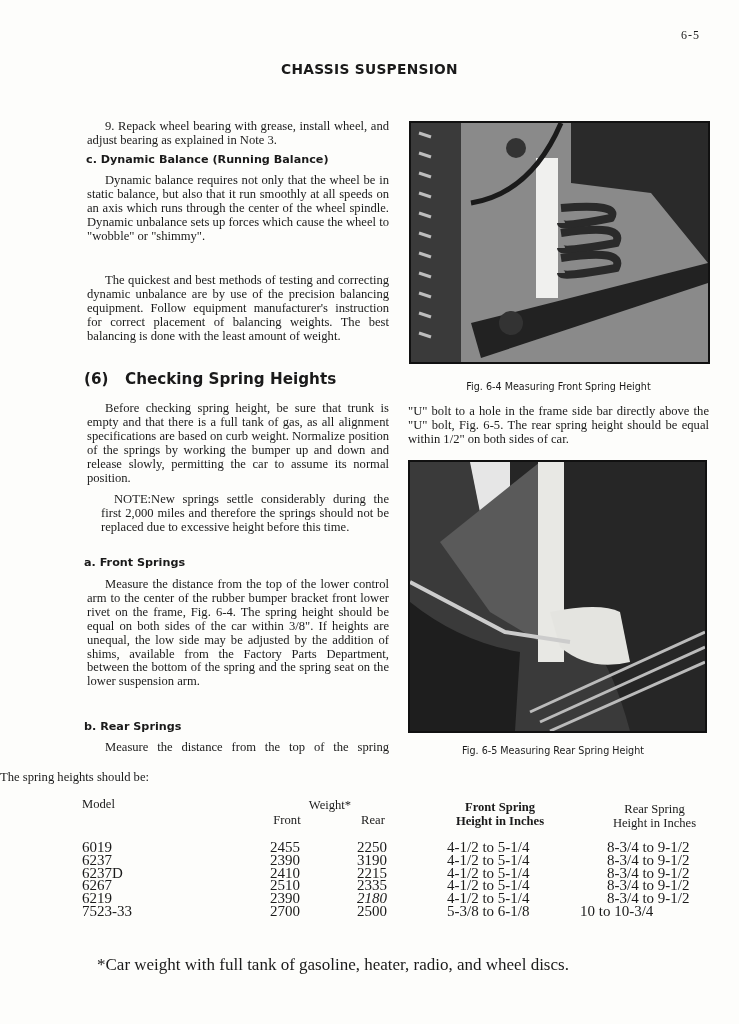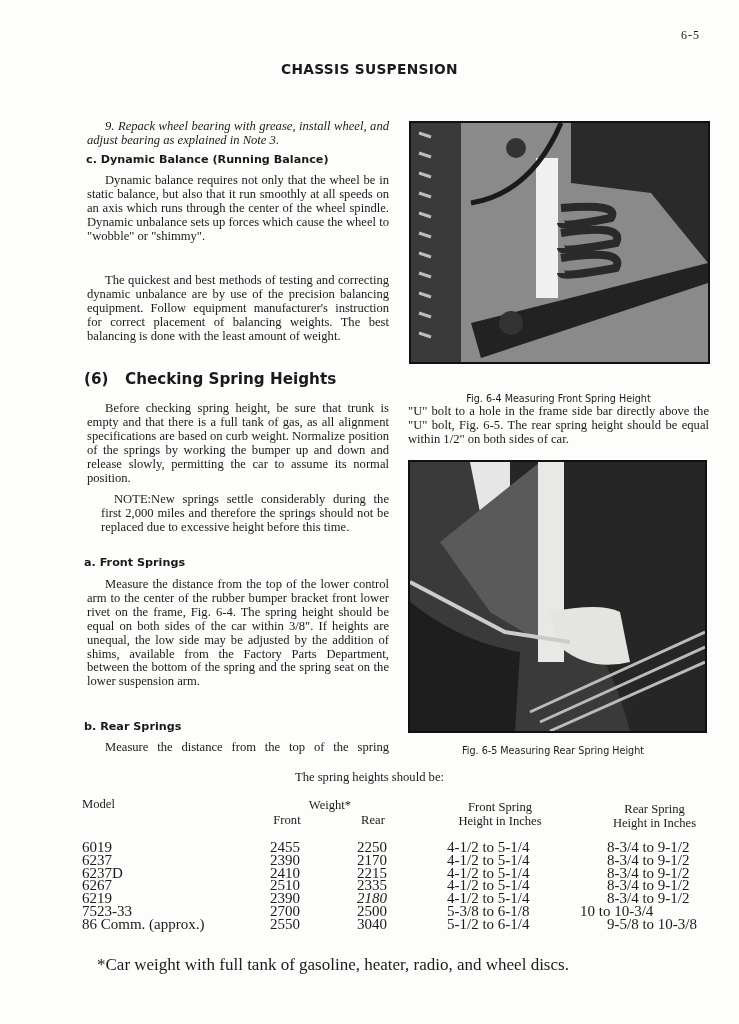--- a/index.html
+++ b/index.html
@@ -13,32 +13,32 @@
   .para.indent { text-indent:18px; }
   .col-left { left:87px; width:302px; }
   .col-right { left:408px; width:301px; }
   .sub-head { font-family:"DejaVu Sans", sans-serif; font-weight:bold; font-size:11.2px; }
   .sec-head { font-family:"DejaVu Sans", sans-serif; font-weight:bold; font-size:15.2px; }
   .sec-head .num { display:inline-block; width:41px; }
   .caption { font-family:"DejaVu Sans", sans-serif; font-size:9.6px; text-align:center; }
   .note { left:101px; width:288px; font-size:12.6px; line-height:13.9px; text-align:justify; }
   .note .note-label { }
   .photo { border:2px solid #111; box-sizing:border-box; overflow:hidden; background:#555; }
-  .tbl-caption { left:0; width:739px; top:770px; text-align:center; font-size:12.6px; }
+  .tbl-caption { left:0; width:739px; top:770px; font-size:12.6px; }
   .th { font-size:12.6px; line-height:14px; text-align:center; }
   .cell { font-size:15px; line-height:12.8px; }
   .footnote { left:97px; top:955px; font-size:17px; }
 </style>
 </head>
 <body>
 
 <div class="abs page-num">6-5</div>
 <div class="abs title">CHASSIS SUSPENSION</div>
 
-<div class="abs para indent col-left" style="top:120px;font-style:italic;">9. Repack wheel bearing with grease, install wheel, and adjust bearing as explained in Note 3.</div>
+<div class="abs para indent col-left" style="top:120px;">9. Repack wheel bearing with grease, install wheel, and adjust bearing as explained in Note 3.</div>
 
 <div class="abs sub-head" style="left:86px; top:153px;">c. Dynamic Balance (Running Balance)</div>
 <div class="abs para indent col-left" style="top:174px;">Dynamic balance requires not only that the wheel be in static balance, but also that it run smoothly at all speeds on an axis which runs through the center of the wheel spindle. Dynamic unbalance sets up forces which cause the wheel to "wobble" or "shimmy".</div>
 <div class="abs para indent col-left" style="top:274px;">The quickest and best methods of testing and correcting dynamic unbalance are by use of the precision balancing equipment. Follow equipment manufacturer's instruction for correct placement of balancing weights. The best balancing is done with the least amount of weight.</div>
 
 <div class="abs sec-head" style="left:84px; top:370px;">
   <span class="num">(6)</span><span>Checking Spring Heights</span>
 </div>
 <div class="abs para indent col-left" style="top:402px;">Before checking spring height, be sure that trunk is empty and that there is a full tank of gas, as all alignment specifications are based on curb weight. Normalize position of the springs by working the bumper up and down and release slowly, permitting the car to assume its normal position.</div>
 <div class="abs note" style="top:493px;">
@@ -74,21 +74,21 @@
       <path d="M150 85 Q210 80 200 95 Q150 105 150 100"></path>
       <path d="M150 110 Q215 100 205 120 Q150 130 150 125"></path>
       <path d="M150 135 Q215 125 205 145 Q150 155 150 150"></path>
     </g>
     <path d="M60 200 L297 140 L297 160 L70 235 Z" fill="#222"></path>
     <circle cx="100" cy="200" r="12" fill="#333"></circle>
     <circle cx="105" cy="25" r="10" fill="#333"></circle>
     <path d="M60 80 Q120 70 150 0" stroke="#1a1a1a" stroke-width="5" fill="none"></path>
   </svg>
 </div>
-<div class="abs caption" style="left:408px; top:393px; width:301px;text-align:center;">Fig. 6-4  Measuring Front Spring Height</div>
+<div class="abs caption" style="left:408px; top:381px; width:301px;text-align:center;">Fig. 6-4  Measuring Front Spring Height</div>
 
 <div class="abs para col-right" style="top:405px;">"U" bolt to a hole in the frame side bar directly above the "U" bolt, Fig. 6-5. The rear spring height should be equal within 1/2" on both sides of car.</div>
 
 <div class="abs photo" style="left:408px; top:460px; width:299px; height:273px;" title="Photo: hand holding ruler measuring rear leaf spring height to frame">
   <svg width="295" height="269" viewBox="0 0 295 269">
     <rect width="295" height="269" fill="#3a3a3a"></rect>
     <path d="M60 0 L130 0 L70 50 Z" fill="#e6e6e6"></path>
     <path d="M100 0 L295 0 L295 269 L220 269 Q180 120 100 160 Z" fill="#262626"></path>
     <path d="M30 80 L130 0 L130 180 L80 150 Z" fill="#5a5a5a"></path>
     <rect x="128" y="0" width="26" height="200" fill="#e8e8e4"></rect>
@@ -103,41 +103,41 @@
   </svg>
 </div>
 <div class="abs caption" style="left:408px; top:745px; width:290px;">Fig. 6-5  Measuring Rear Spring Height</div>
 
 <div class="abs tbl-caption">The spring heights should be:</div>
 
 <div class="abs th" style="left:82px; top:797px; text-align:left;">Model</div>
 <div class="abs th" style="left:290px; top:798px; width:80px;">Weight*</div>
 <div class="abs th" style="left:260px; top:813px; width:54px;">Front</div>
 <div class="abs th" style="left:350px; top:813px; width:46px;">Rear</div>
-<div class="abs th" style="left:435px; top:800px; width:130px;">
+<div class="abs th" style="left:435px; top:800px; width:130px;font-weight:bold;">
   <div>Front Spring</div>
   <div>Height in Inches</div>
 </div>
 <div class="abs th" style="left:592px; top:802px; width:125px;">
   <div>Rear Spring</div>
   <div>Height in Inches</div>
 </div>
 
 <div class="abs" style="left:82px; top:841px; width:640px;">
   <div style="position:relative; height:12.8px;">
     <span class="abs cell" style="left:0;">6019</span>
     <span class="abs cell" style="left:188px;">2455</span>
     <span class="abs cell" style="left:275px;">2250</span>
     <span class="abs cell" style="left:365px;">4-1/2 to 5-1/4</span>
     <span class="abs cell" style="left:525px;">8-3/4 to 9-1/2</span>
   </div>
   <div style="position:relative; height:12.8px;">
     <span class="abs cell" style="left:0;">6237</span>
     <span class="abs cell" style="left:188px;">2390</span>
-    <span class="abs cell" style="left:275px;">2170</span>
+    <span class="abs cell" style="left:275px;">3190</span>
     <span class="abs cell" style="left:365px;">4-1/2 to 5-1/4</span>
     <span class="abs cell" style="left:525px;">8-3/4 to 9-1/2</span>
   </div>
   <div style="position:relative; height:12.8px;">
     <span class="abs cell" style="left:0;">6237D</span>
     <span class="abs cell" style="left:188px;">2410</span>
     <span class="abs cell" style="left:275px;">2215</span>
     <span class="abs cell" style="left:365px;">4-1/2 to 5-1/4</span>
     <span class="abs cell" style="left:525px;">8-3/4 to 9-1/2</span>
   </div>
@@ -155,22 +155,15 @@
     <span class="abs cell" style="left:365px;">4-1/2 to 5-1/4</span>
     <span class="abs cell" style="left:525px;">8-3/4 to 9-1/2</span>
   </div>
   <div style="position:relative; height:12.8px;">
     <span class="abs cell" style="left:0;">7523-33</span>
     <span class="abs cell" style="left:188px;">2700</span>
     <span class="abs cell" style="left:275px;">2500</span>
     <span class="abs cell" style="left:365px;">5-3/8 to 6-1/8</span>
     <span class="abs cell" style="left:498px;text-align:center;">10 to 10-3/4</span>
   </div>
-  <div style="position:relative; height:12.8px;">
-    <span class="abs cell" style="left:0;">86 Comm. (approx.)</span>
-    <span class="abs cell" style="left:188px;">2550</span>
-    <span class="abs cell" style="left:275px;">3040</span>
-    <span class="abs cell" style="left:365px;">5-1/2 to 6-1/4</span>
-    <span class="abs cell" style="left:525px;">9-5/8 to 10-3/8</span>
-  </div>
 </div>
 
 <div class="abs footnote">*Car weight with full tank of gasoline, heater, radio, and wheel discs.</div>
 
 </body></html>

